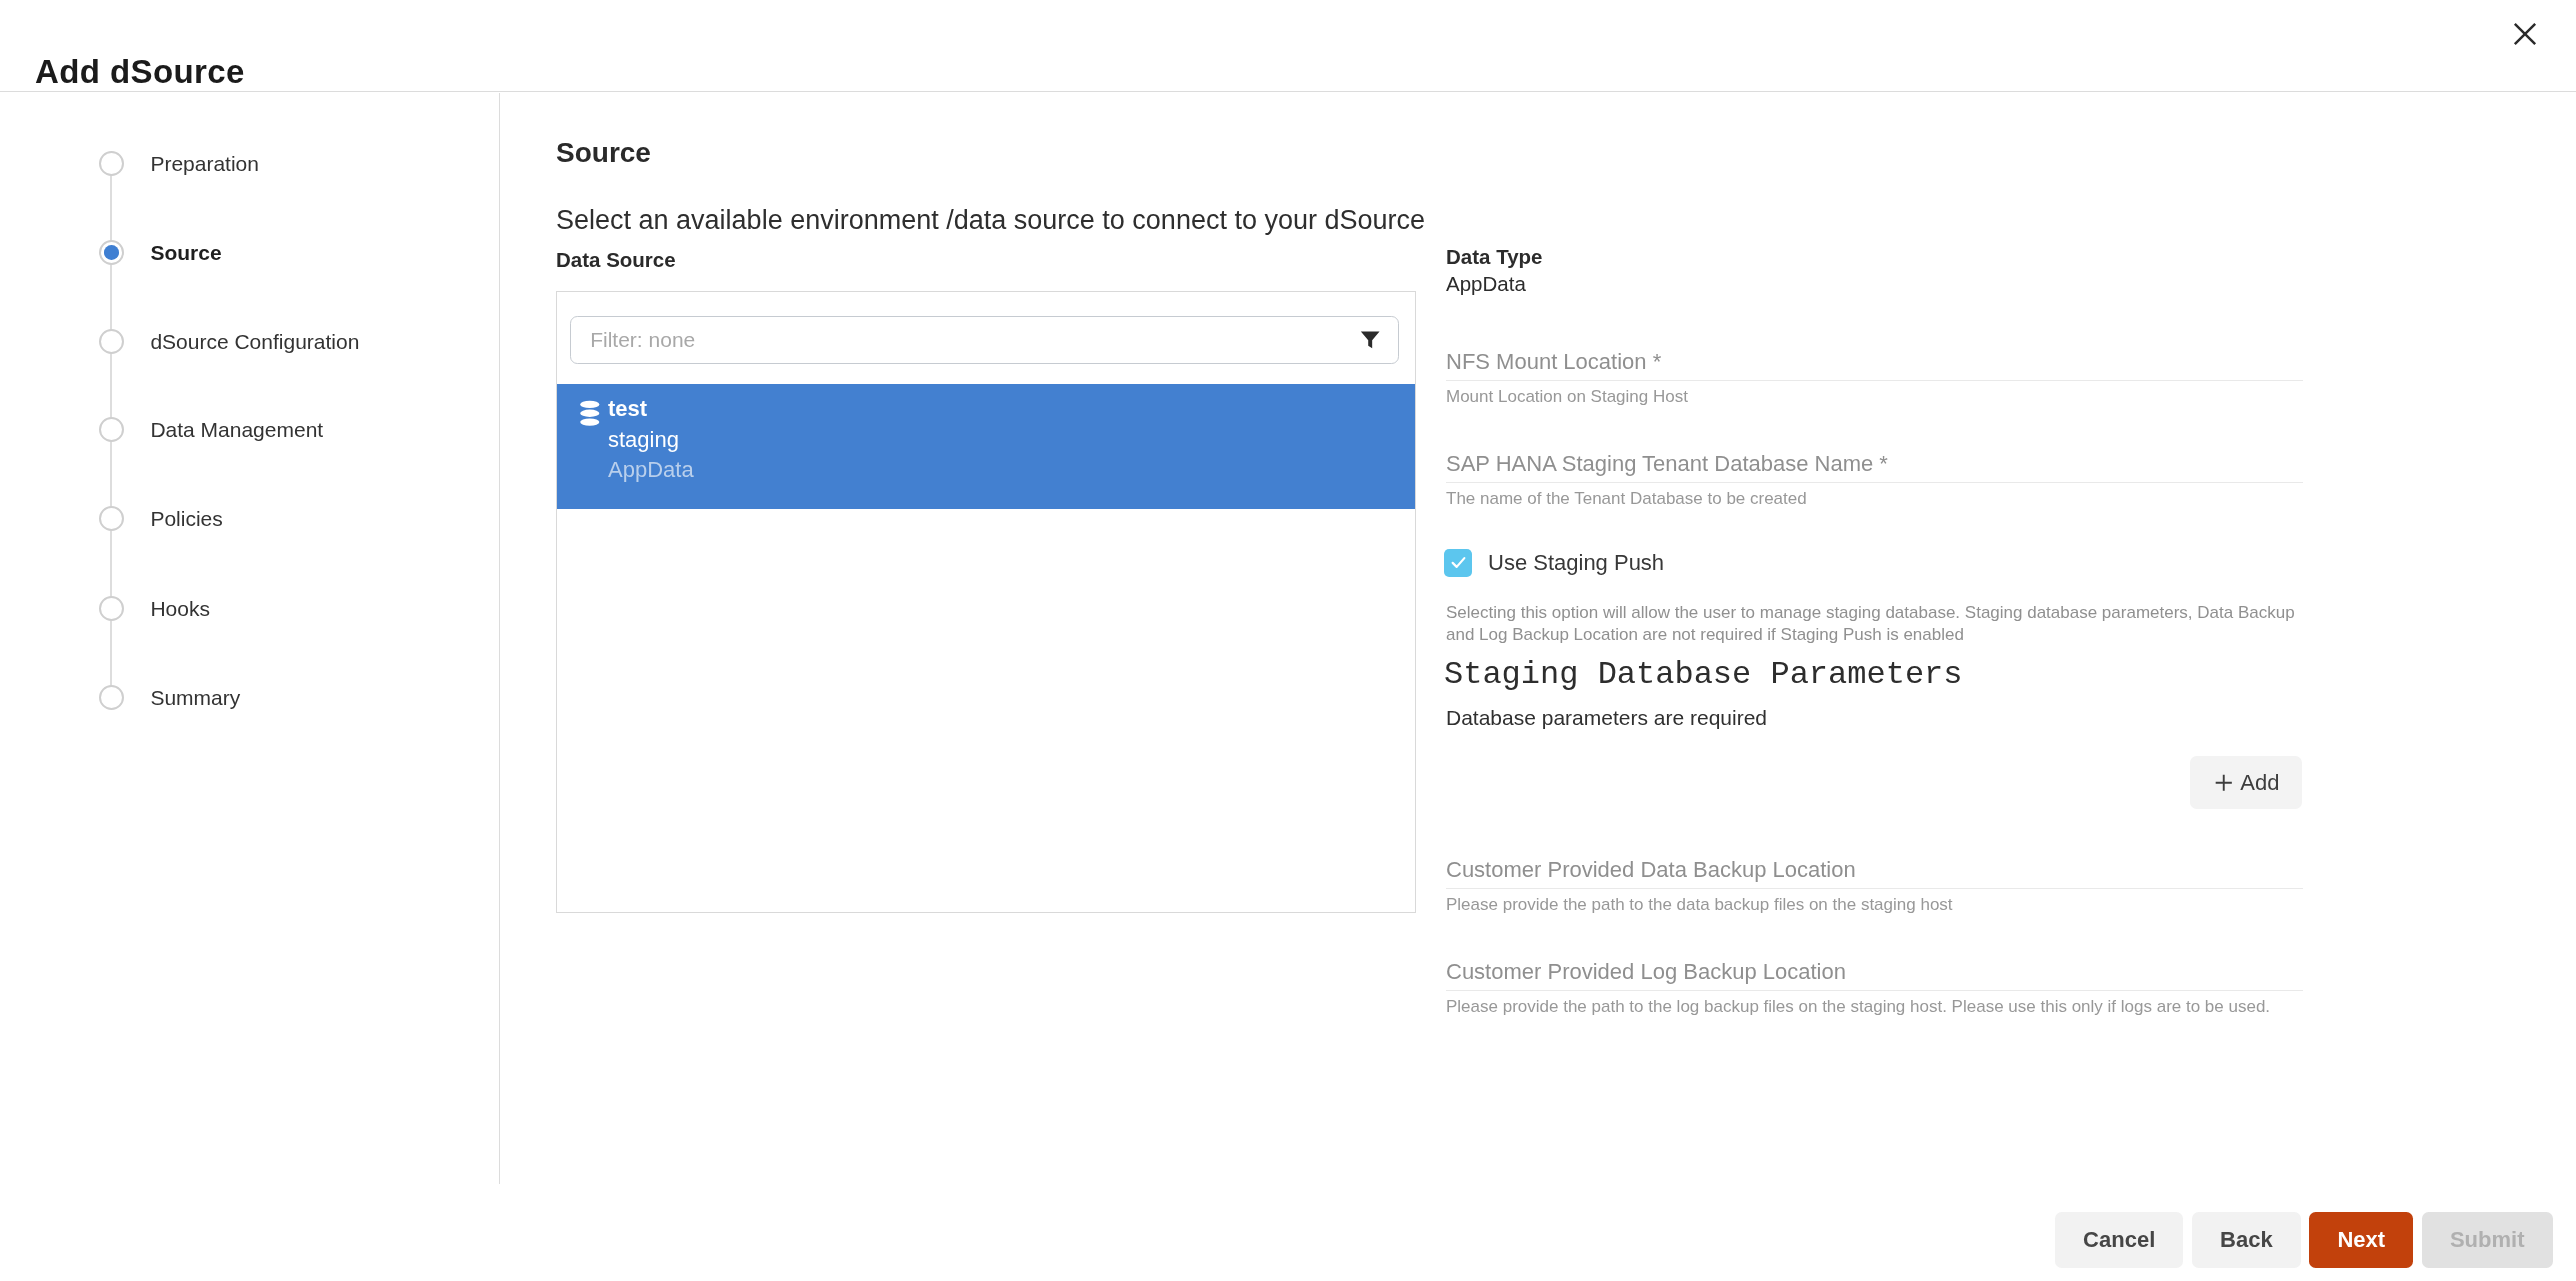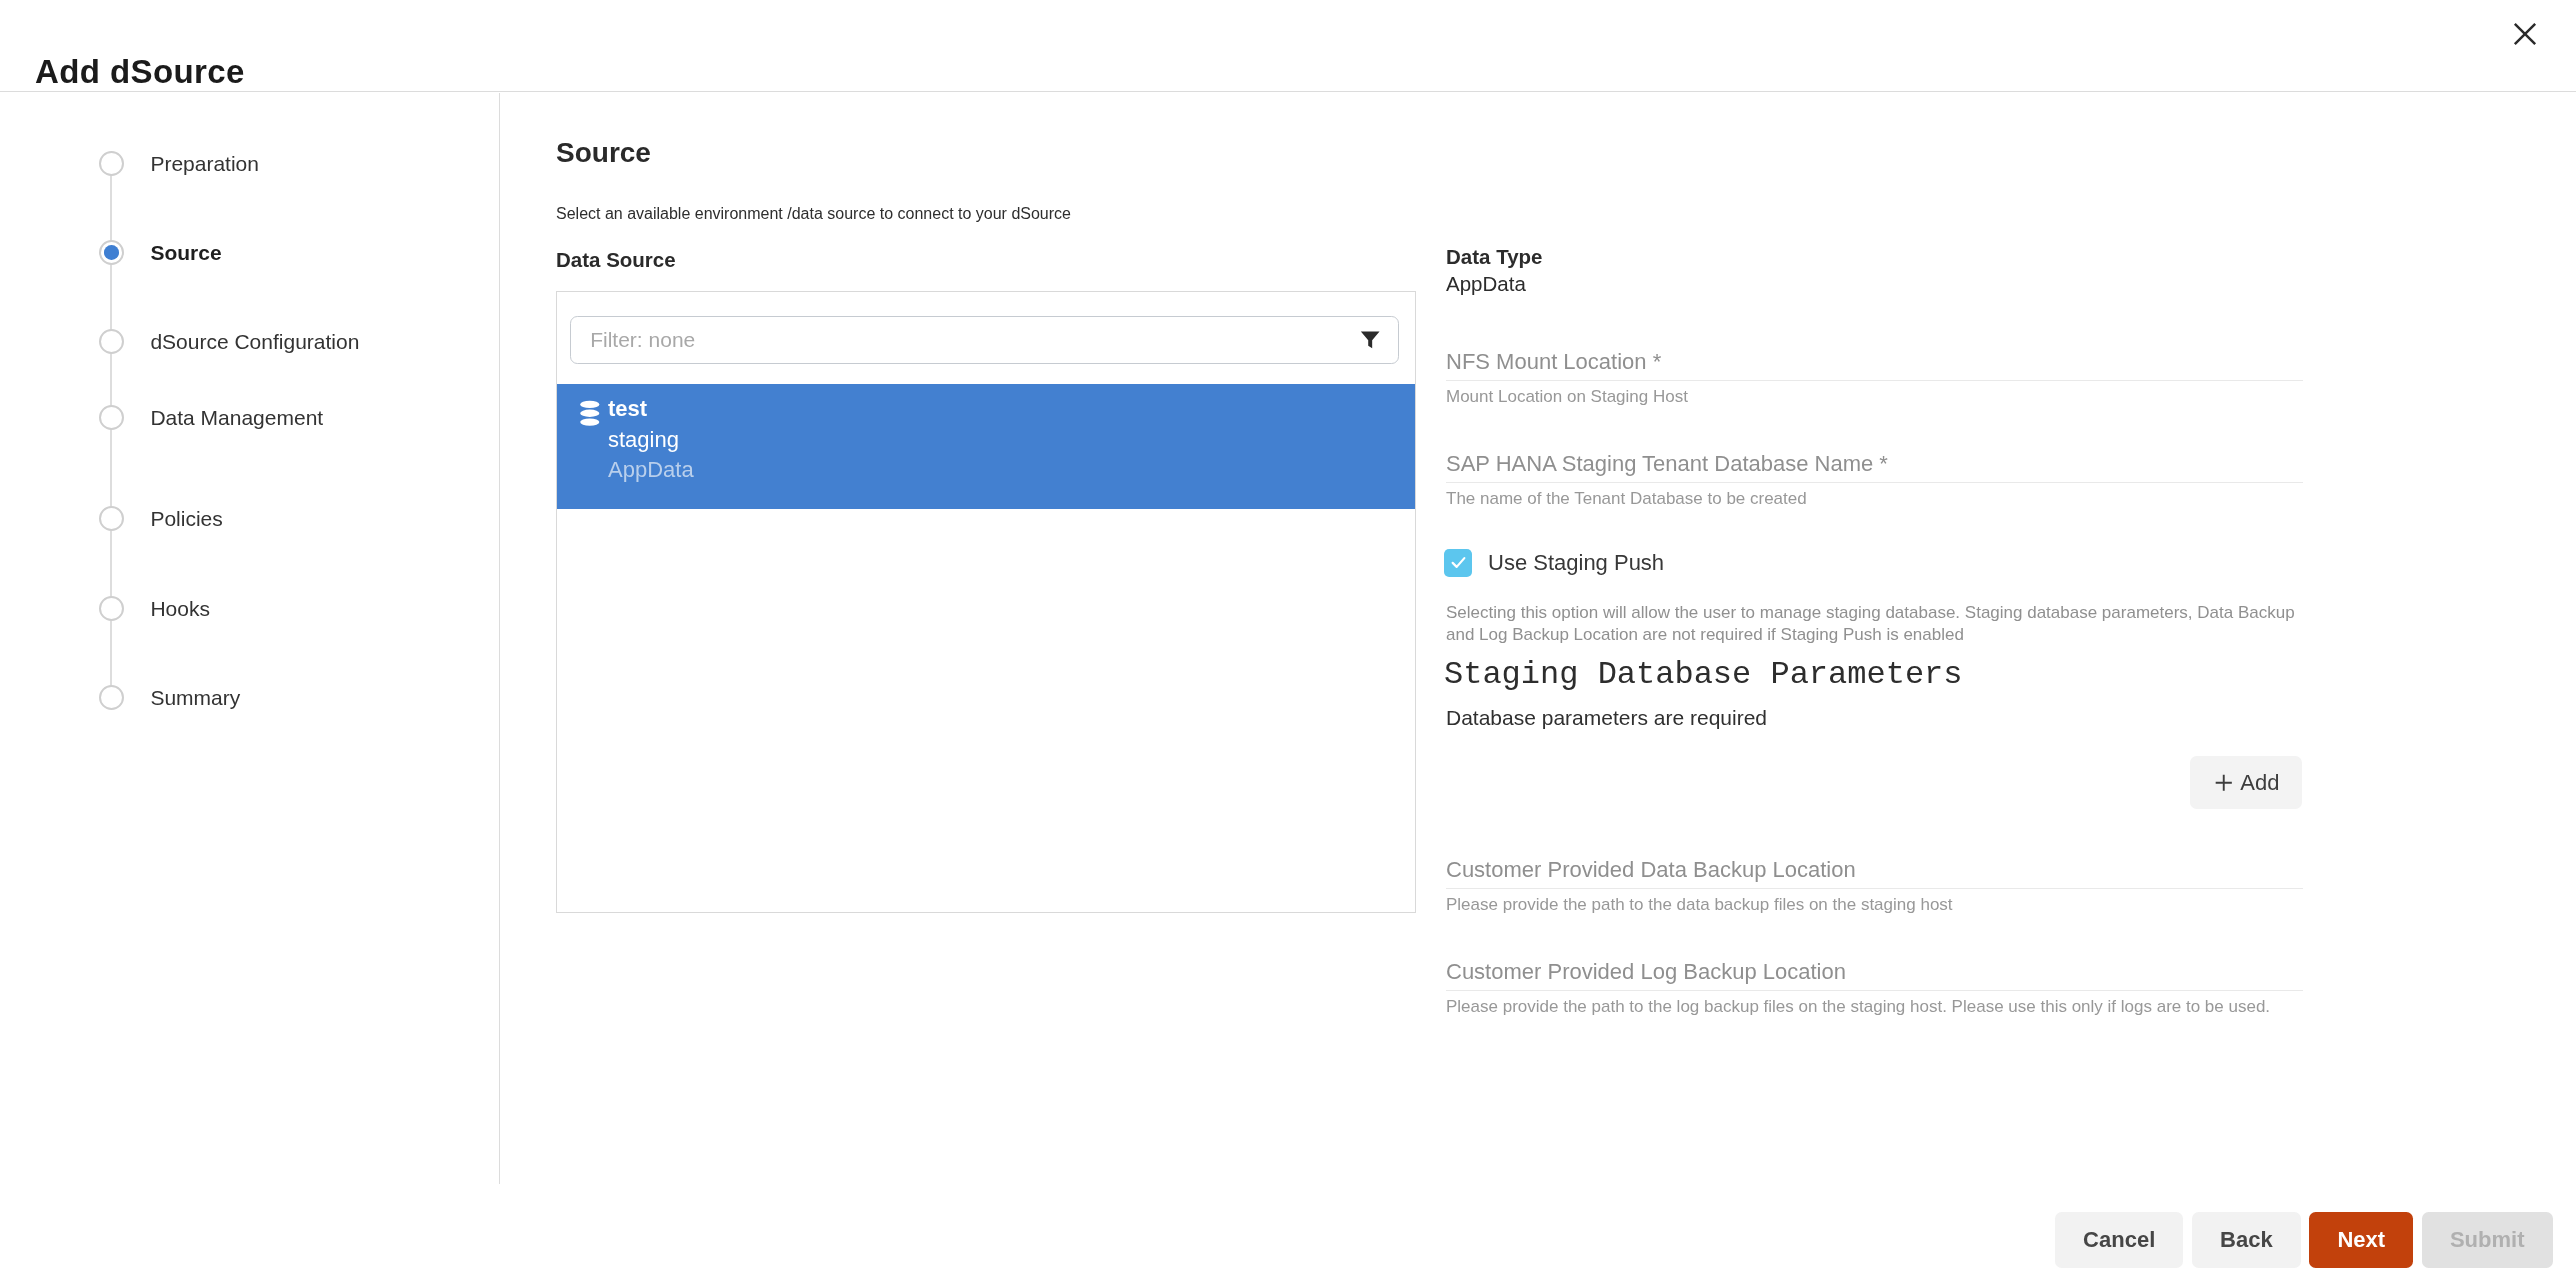--- a/index.html
+++ b/index.html
@@ -9,30 +9,30 @@
   
   .header { position:absolute; top:0; left:0; width:2576px; height:92px; background:#fff; border-bottom:1.5px solid #dcdcdc; }
   .header .title { position:absolute; left:35px; top:17.6px; font-size:33px; font-weight:bold; color:#1b1b1b; letter-spacing:0.4px;margin-top:35px; }
   .close-btn { position:absolute; right:31px; top:14.7px; width:41px; height:41px; cursor:pointer; display:flex; align-items:center; justify-content:center; background:none; border:none; }
 
   
   .sidebar { position:absolute; top:93px; left:0; width:500px; height:1091px; border-right:1.5px solid #dcdcdc; background:#fff; }
   .step-line { position:absolute; left:110px; top:70px; width:2.2px; height:534px; background:#ddd; }
   .step { position:absolute; left:99px; height:53px; display:flex; align-items:center; cursor:pointer; }
   .step:nth-child(2){ top:44px; } .step:nth-child(3){ top:133px; } .step:nth-child(4){ top:222px; }
-  .step:nth-child(5){ top:298px; } .step:nth-child(6){ top:399px; } .step:nth-child(7){ top:489px; }
+  .step:nth-child(5){ top:310px; } .step:nth-child(6){ top:399px; } .step:nth-child(7){ top:489px; }
   .step:nth-child(8){ top:578px; }
   .step .circle { width:25px; height:25px; border-radius:50%; border:2.2px solid #cfcfcf; background:#fff; position:relative; flex:0 0 25px; }
   .step.active .circle::after { content:""; position:absolute; left:2.9px; top:2.9px; width:14.7px; height:14.7px; border-radius:50%; background:#3f7fd2; }
   .step .lbl { margin-left:26.4px; font-size:21px; color:#333; white-space:nowrap; }
   .step.active .lbl { font-weight:bold; color:#1f1f1f; }
 
   
   .main-heading { position:absolute; left:556px; top:137px; font-size:28px; font-weight:bold; color:#2a2a2a; }
-  .main-subtitle { position:absolute; left:556px; top:205px; font-size:16px; color:#2e2e2e; }
+  .main-subtitle { position:absolute; left:556px; top:205px; font-size:27px; color:#2e2e2e; }
   .ds-label { position:absolute; left:556px; top:248px; font-size:20.5px; font-weight:bold; color:#2a2a2a; }
 
   .ds-panel { position:absolute; left:556px; top:291px; width:860px; height:622px; border:1.5px solid #d9d9d9; background:#fff; }
   .filter-wrap { position:absolute; left:13.2px; top:23.5px; width:829px; height:48px; }
   .filter-input { width:100%; height:100%; border:1.5px solid #c6cbd1; border-radius:7.3px; font-size:21px; color:#333; padding:0 51px 0 19px; outline:none; font-family:inherit; }
   .filter-input::placeholder { color:#a8a8a8; opacity:1; }
   .funnel { position:absolute; right:16px; top:11px; width:26.4px; height:26.4px; cursor:pointer; }
 
   .ds-item { position:absolute; left:0; top:92px; width:100%; height:125px; background:#4380d0; cursor:pointer; }
   .db-icon { position:absolute; left:20.5px; top:16px; }

